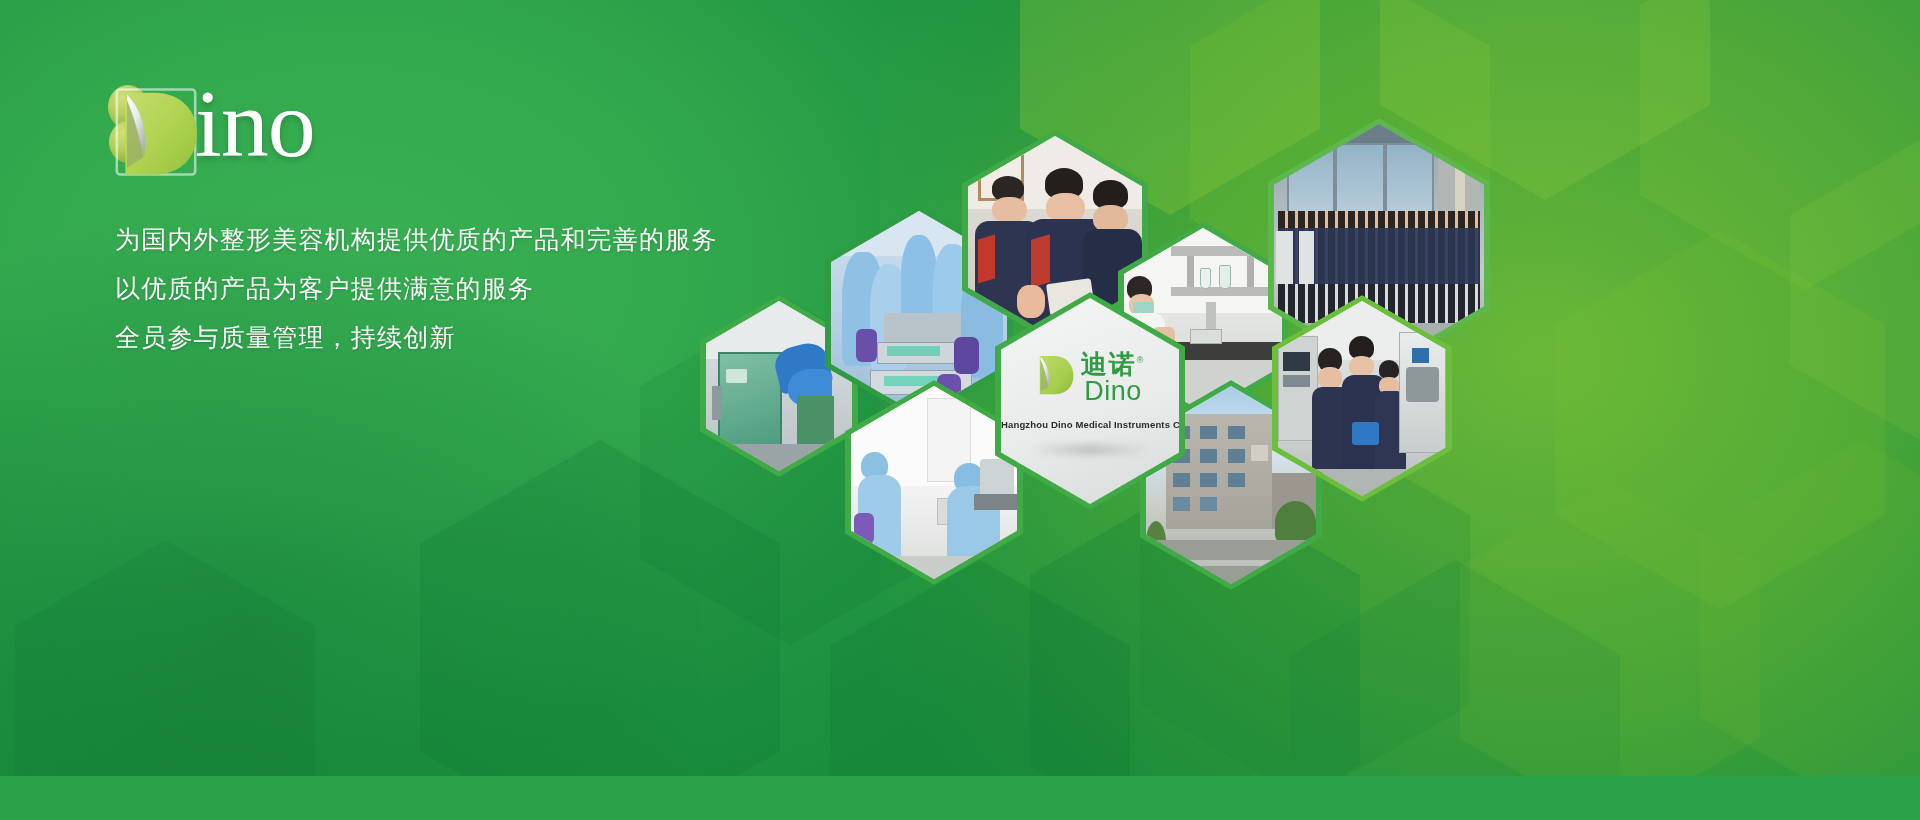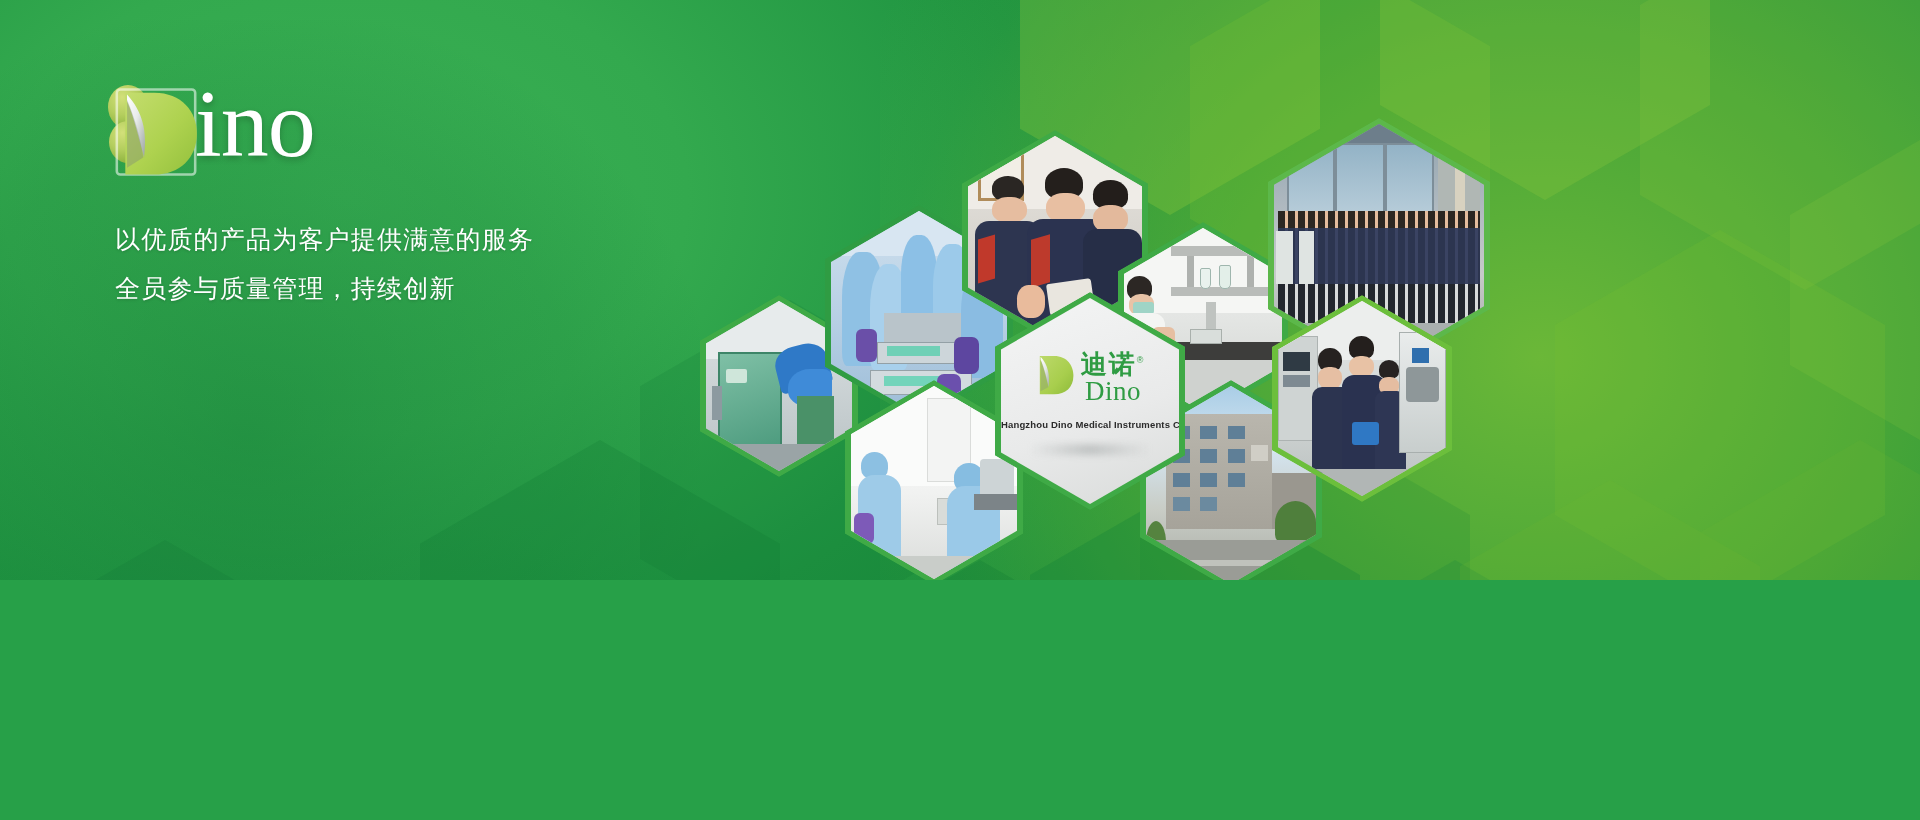--- a/index.html
+++ b/index.html
@@ -6,21 +6,21 @@
   html,body { width:1920px; height:820px; overflow:hidden; }
   body {
     font-family: "Liberation Sans","DejaVu Sans",sans-serif;
     background:#27a048;
     position:relative;
   }
 
   
   #banner {
     position:absolute; inset:0;
-    width:1920px; height:580px;
+    width:1920px; height:776px;
     overflow:hidden;
     background:
       radial-gradient(ellipse 900px 620px at 18% 34%, #3ab054 0%, #33a94e 38%, #1f9441 78%, #1a8d3d 100%),
       linear-gradient(115deg,#1d9843 0%,#2aa44a 30%,#36ad52 55%,#54b83f 80%,#6cc030 100%);
   }
   
   .bg-wash {
     position:absolute; right:-60px; top:-120px;
     width:1100px; height:1060px;
     background:radial-gradient(ellipse at 60% 45%, rgba(138,200,54,.72) 0%, rgba(120,192,50,.45) 40%, rgba(90,180,60,.10) 70%, rgba(0,0,0,0) 82%);
@@ -100,21 +100,21 @@
   }
   .lh-row { display:flex; align-items:center; justify-content:center; gap:6px; }
   .lh-mark { width:40px; height:44px; position:relative; }
   .lh-cn {
     font-size:26px; font-weight:700; color:#2f9c43;
     letter-spacing:2px; line-height:26px;
     position:relative;
   }
   .lh-sup { font-size:9px; vertical-align:super; font-weight:400; }
   .lh-en {
-    font-family:Liberation Serif, serif;
+    font-family:Liberation Sans, sans-serif;
     font-size:27px; color:#2f9c43; line-height:26px;
     margin-top:1px; letter-spacing:.5px;
   }
   .lh-sub {
     margin-top:15px; font-size:9.5px; color:#2b2b2b;
     font-weight:700; letter-spacing:.15px; white-space:nowrap;
   }
   .lh-blur {
     margin:14px auto 0; width:120px; height:11px;
     background:linear-gradient(90deg,rgba(160,165,165,.0),rgba(150,155,155,.45),rgba(160,165,165,.0));
@@ -181,20 +181,21 @@
       <path d="M14 8 L48 8 C80 8 98 30 98 56 C98 84 78 104 48 104 L14 104 Z" fill="url(#leafg)"></path>
 
       <path d="M16 10 C34 30 40 52 36 84 C30 62 24 36 16 18 Z" fill="url(#curl)"></path>
       <path d="M16 16 C26 40 32 62 35 84 L16 96 Z" fill="rgba(120,130,125,.35)"></path>
     </svg>
 
     <div class="logo-text">ino</div>
   </div>
 
   <div class="tagline">
+    <div>为国内外整形美容机构提供优质的产品和完善的服务</div>
     <div>以优质的产品为客户提供满意的服务</div>
     <div>全员参与质量管理，持续创新</div>
   </div>
 
   <div class="photo-hex" style="left:700px;top:295px;width:158px;height:182px;">
     <div class="frame" style="background:#3faa46;"></div>
     <div class="frame-in">
       <div class="scene" style="background:linear-gradient(180deg,#dfe4e6 0%,#cfd6d8 40%,#b9c2c4 100%);">
         <div class="b" style="left:0;top:0;width:100%;height:34%;background:#e7ebec;"></div>
         <div class="b" style="left:8%;top:30%;width:44%;height:56%;background:linear-gradient(160deg,#7fc0a6,#4e9c7f);border:2px solid #3d8568;"></div>

